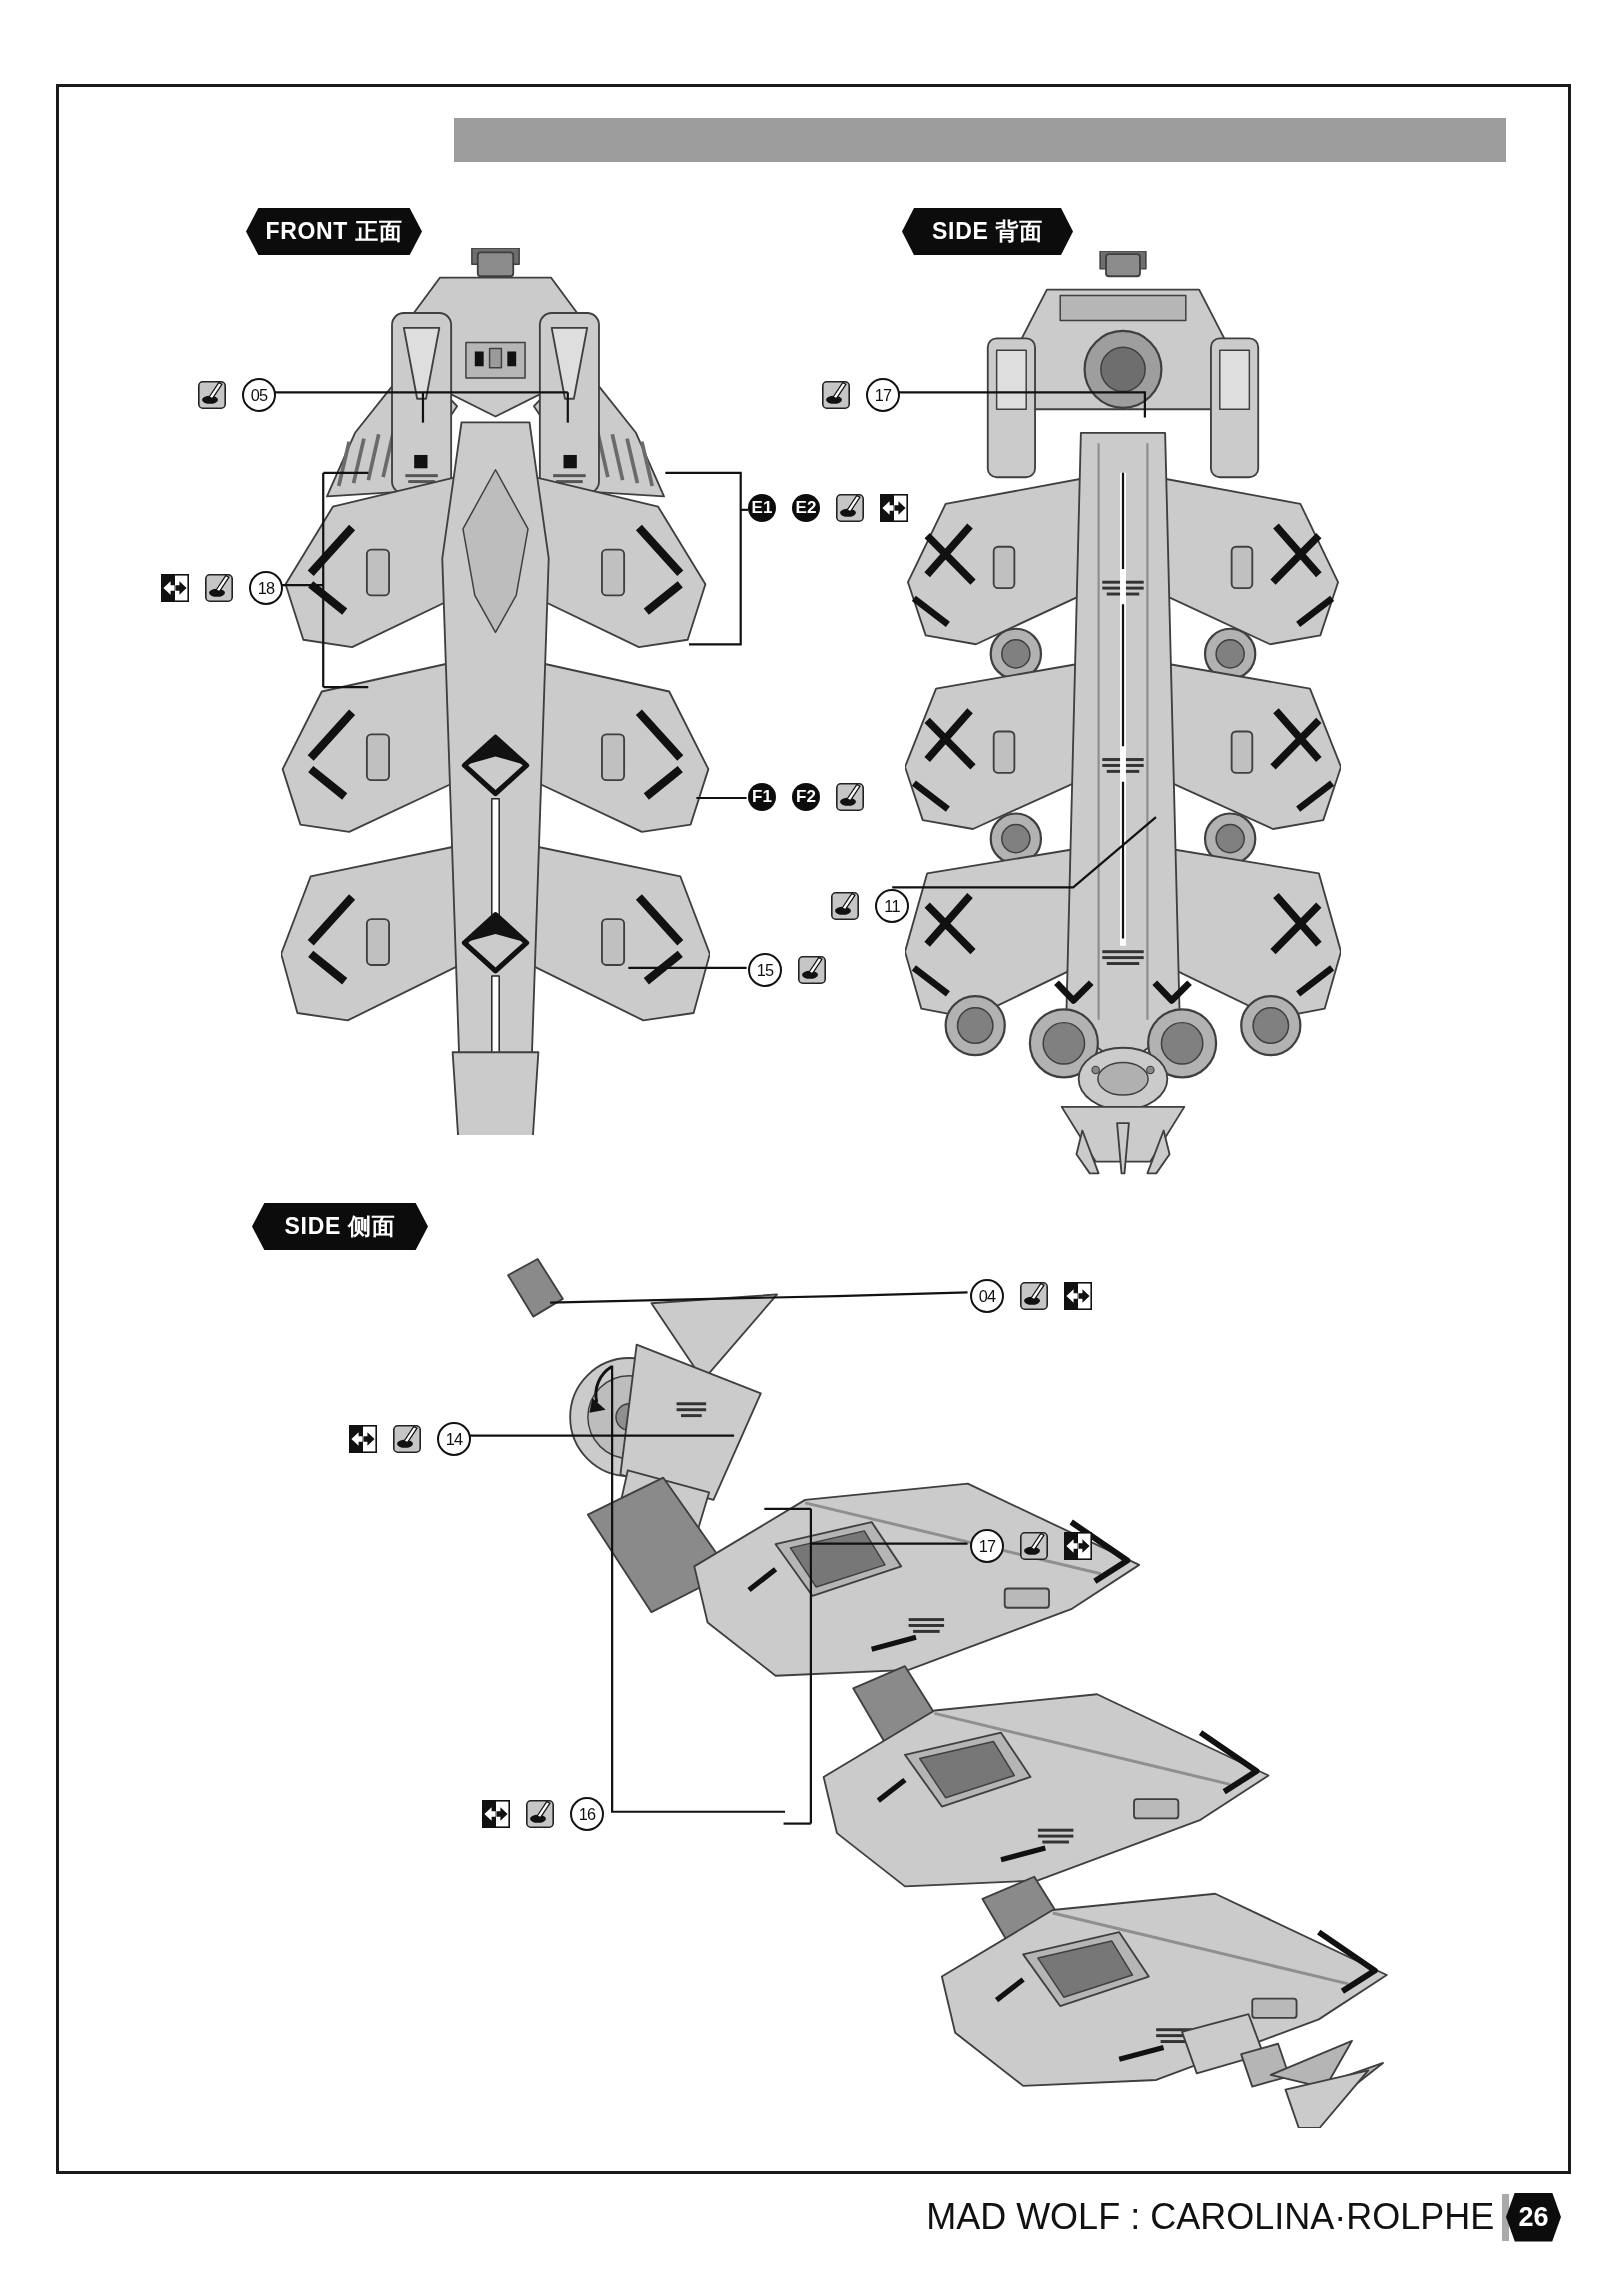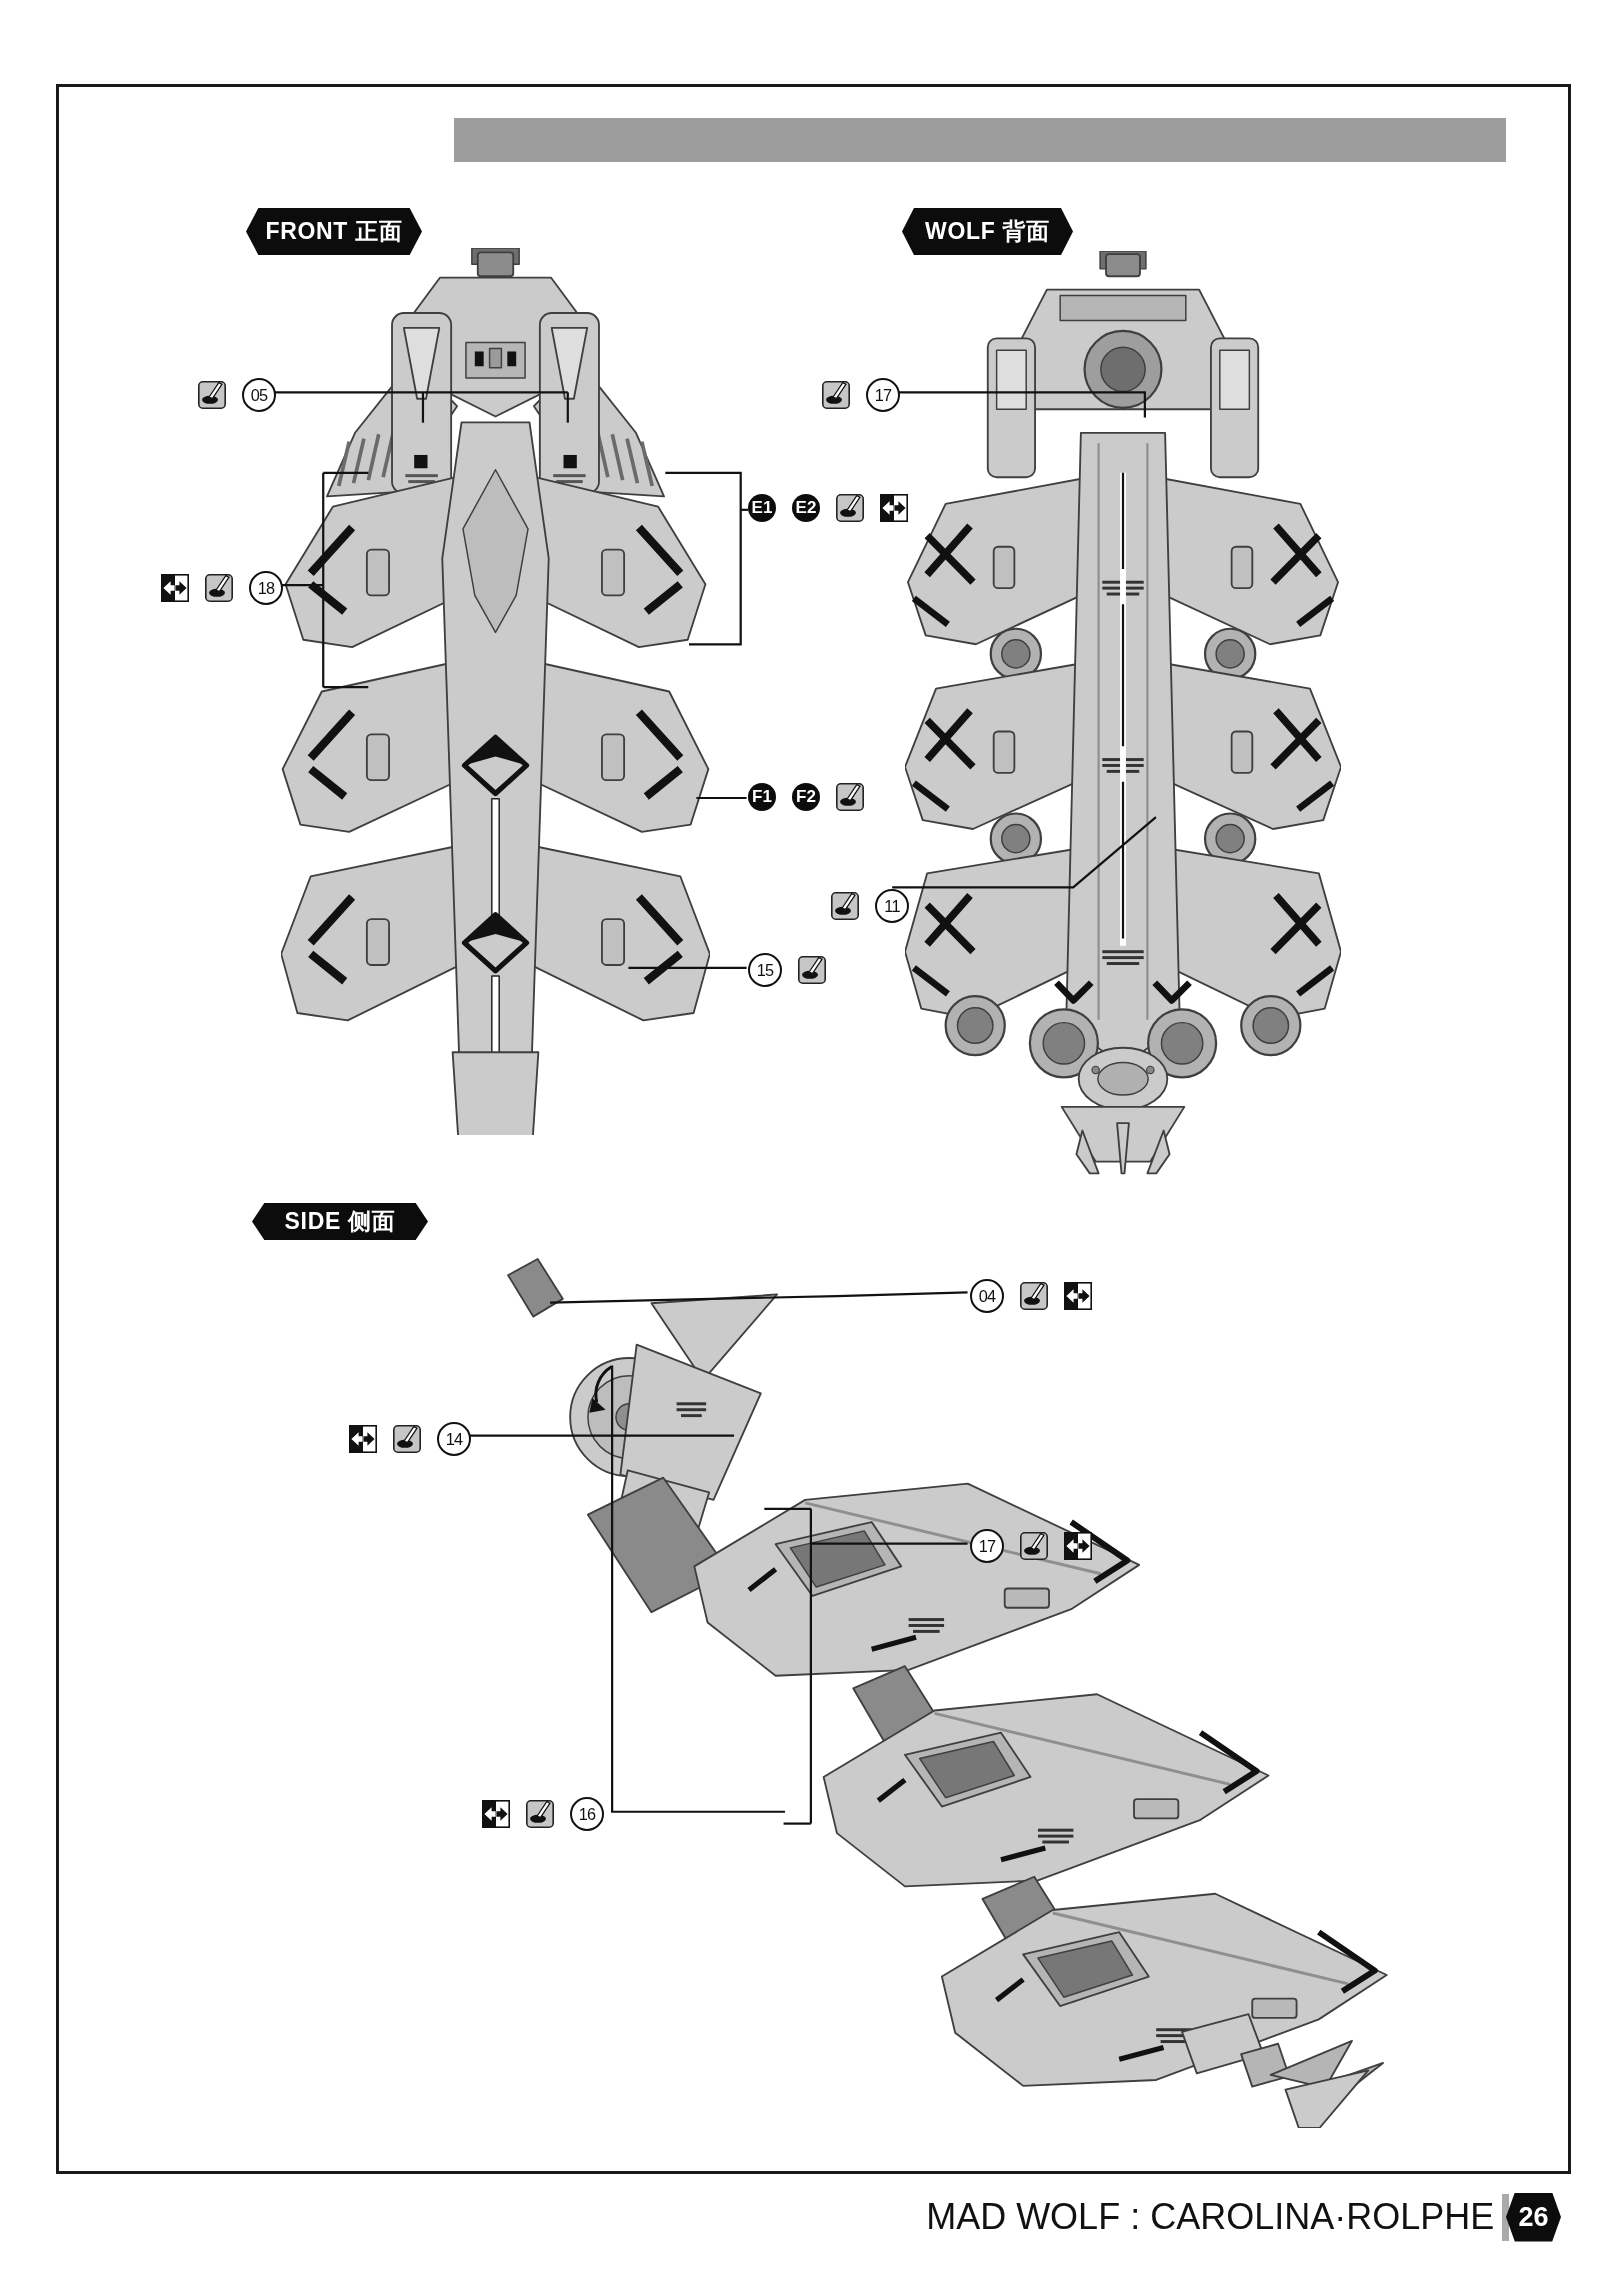--- a/index.html
+++ b/index.html
@@ -39,23 +39,23 @@
 <div id="page">
 
   <div id="frame" class="abs"></div>
 
   <div id="title-bar" class="abs"></div>
 
   <div class="abs sec-badge" style="left:246px;top:208px;width:176px;height:47px;">
     <span>FRONT 正面</span>
   </div>
   <div class="abs sec-badge" style="left:902px;top:208px;width:171px;height:47px;">
-    <span>WOLF 背面</span>
-  </div>
-  <div class="abs sec-badge" style="left:252px;top:1203px;width:176px;height:37px;">
+    <span>SIDE 背面</span>
+  </div>
+  <div class="abs sec-badge" style="left:252px;top:1203px;width:176px;height:47px;">
     <span>SIDE 侧面</span>
   </div>
 
   <svg class="abs" style="left:281px;top:248px;" width="429" height="887" viewBox="0 0 580 1200">
     <g stroke-linejoin="round">
       <defs>
         <g id="fL">
 
           <polygon points="178,152 238,214 160,330 62,336 100,250" fill="#cbcbcb" stroke="#3f3f3f" stroke-width="2.5"></polygon>
           <path d="M92,262 l-14,60 M112,258 l-14,60 M132,252 l-14,62 M152,248 l-14,62 M172,242 l-14,64" stroke="#6a6a6a" stroke-width="5" fill="none"></path>

